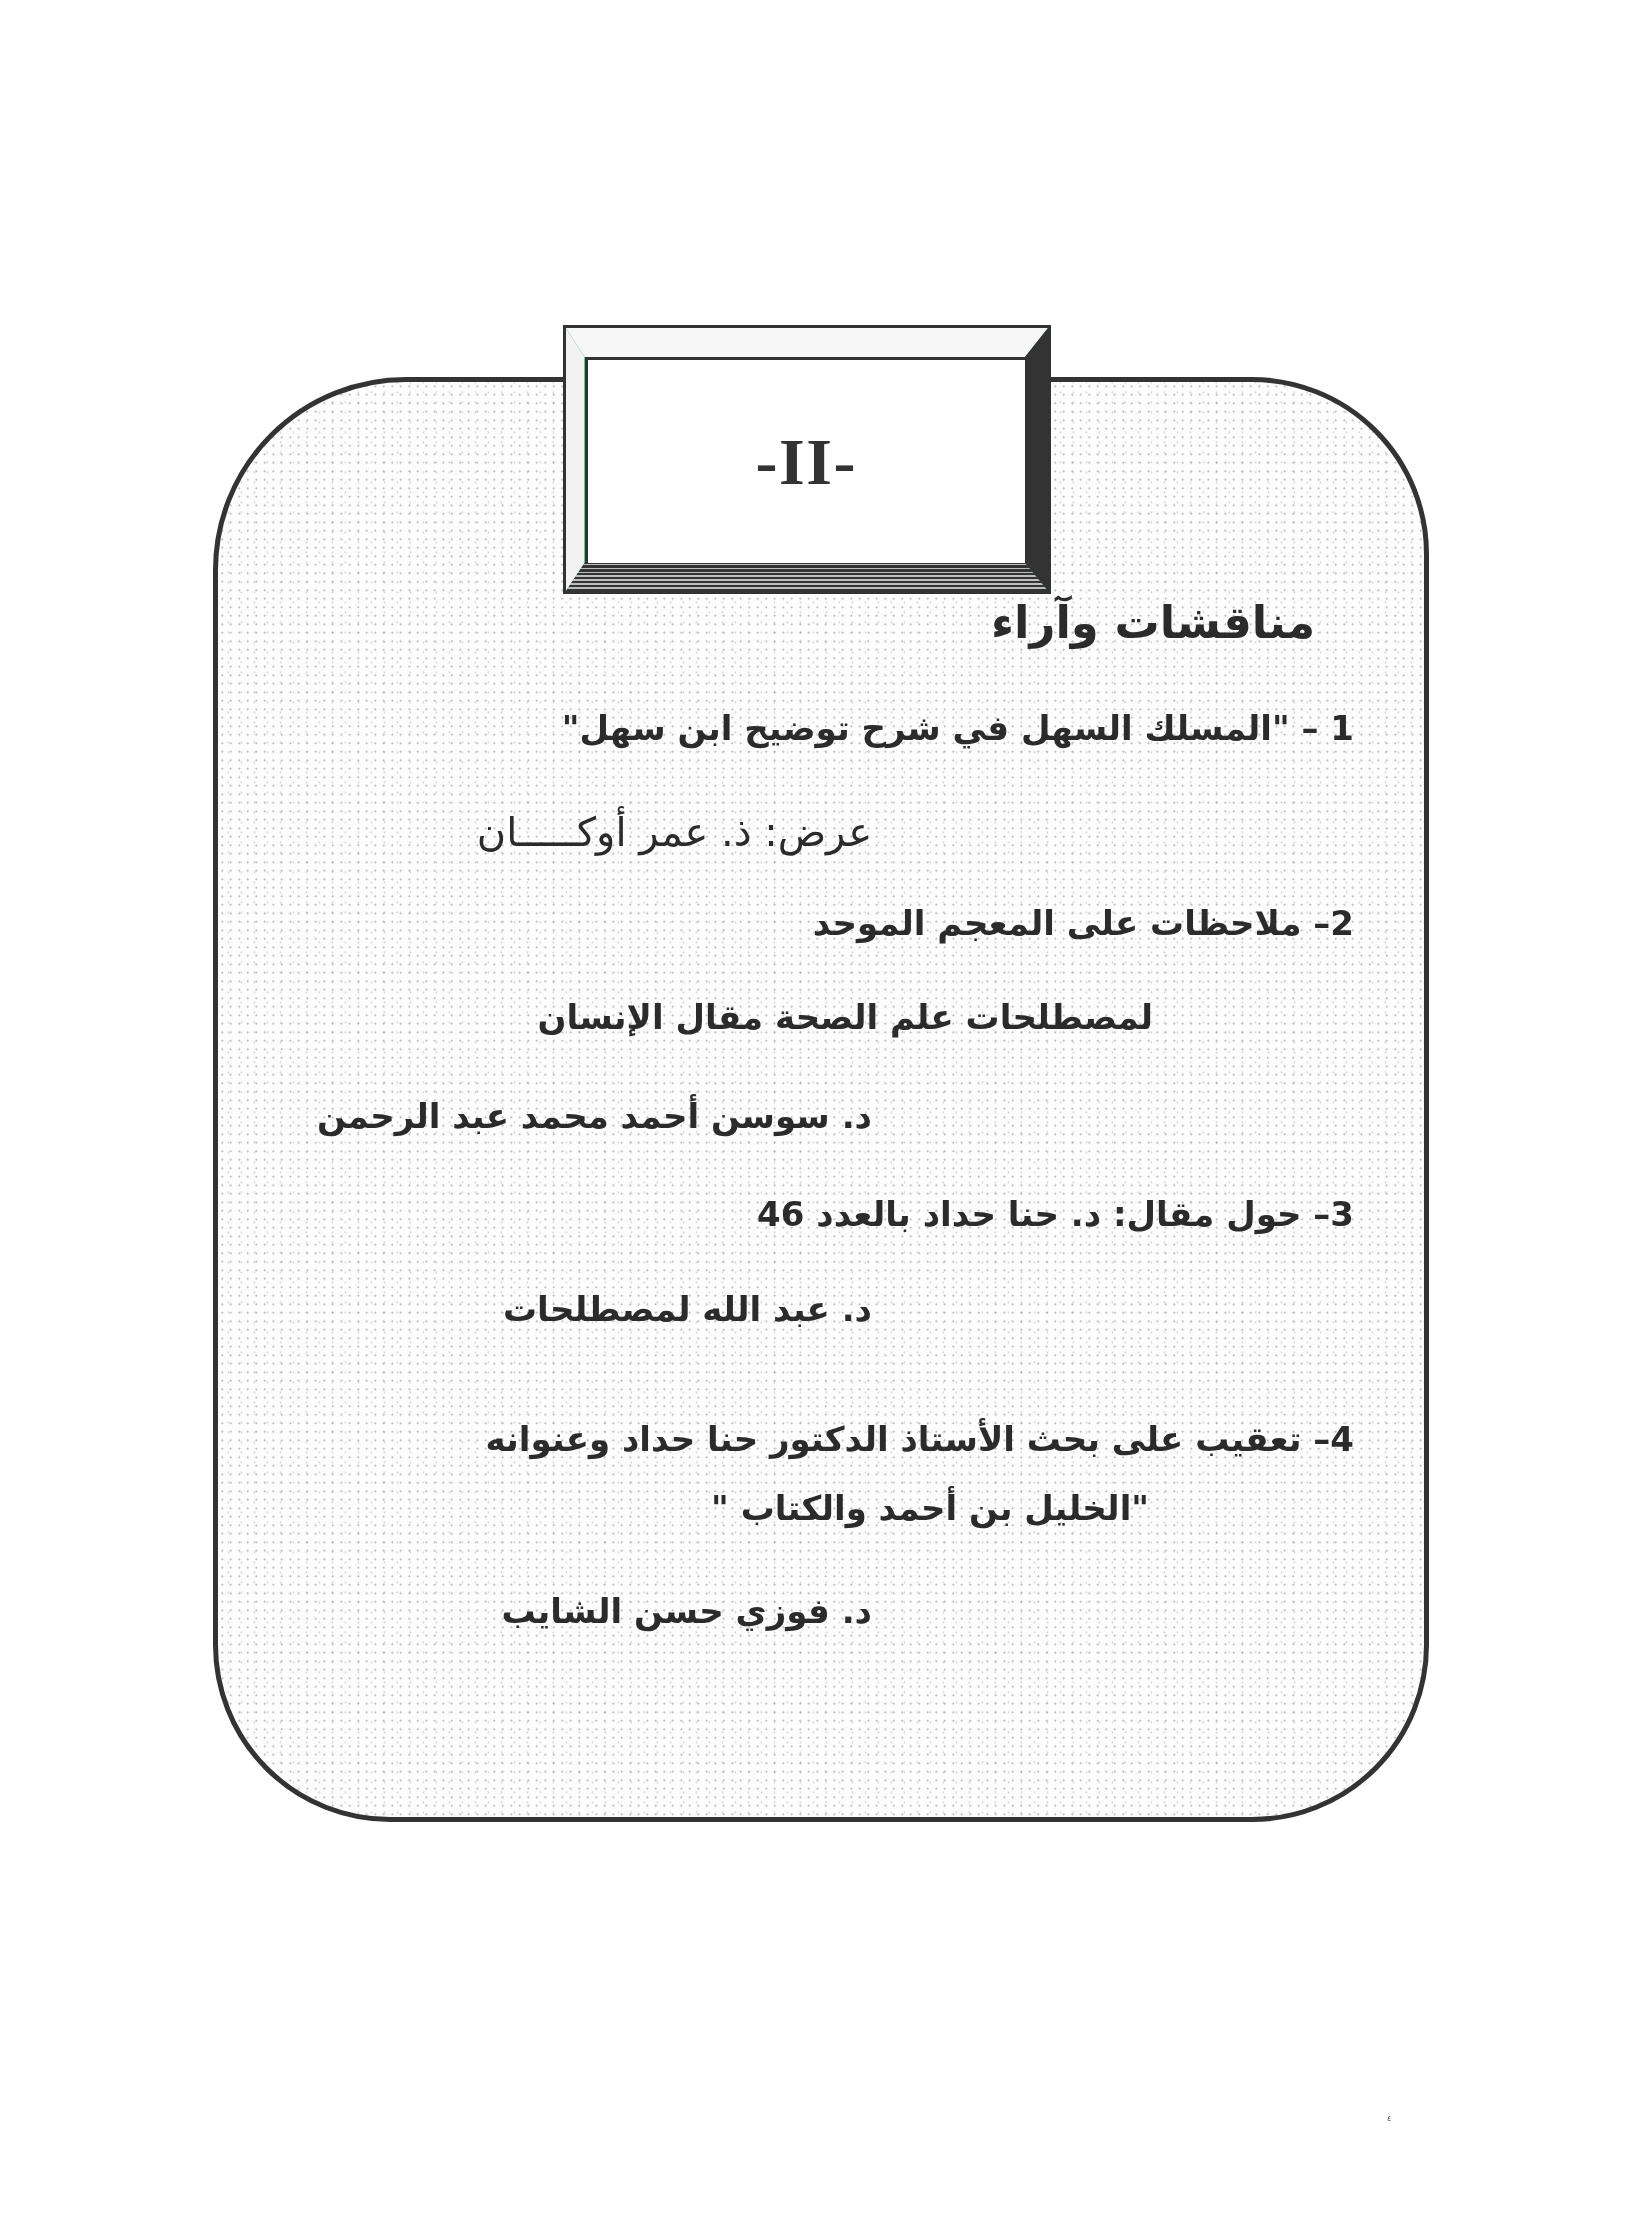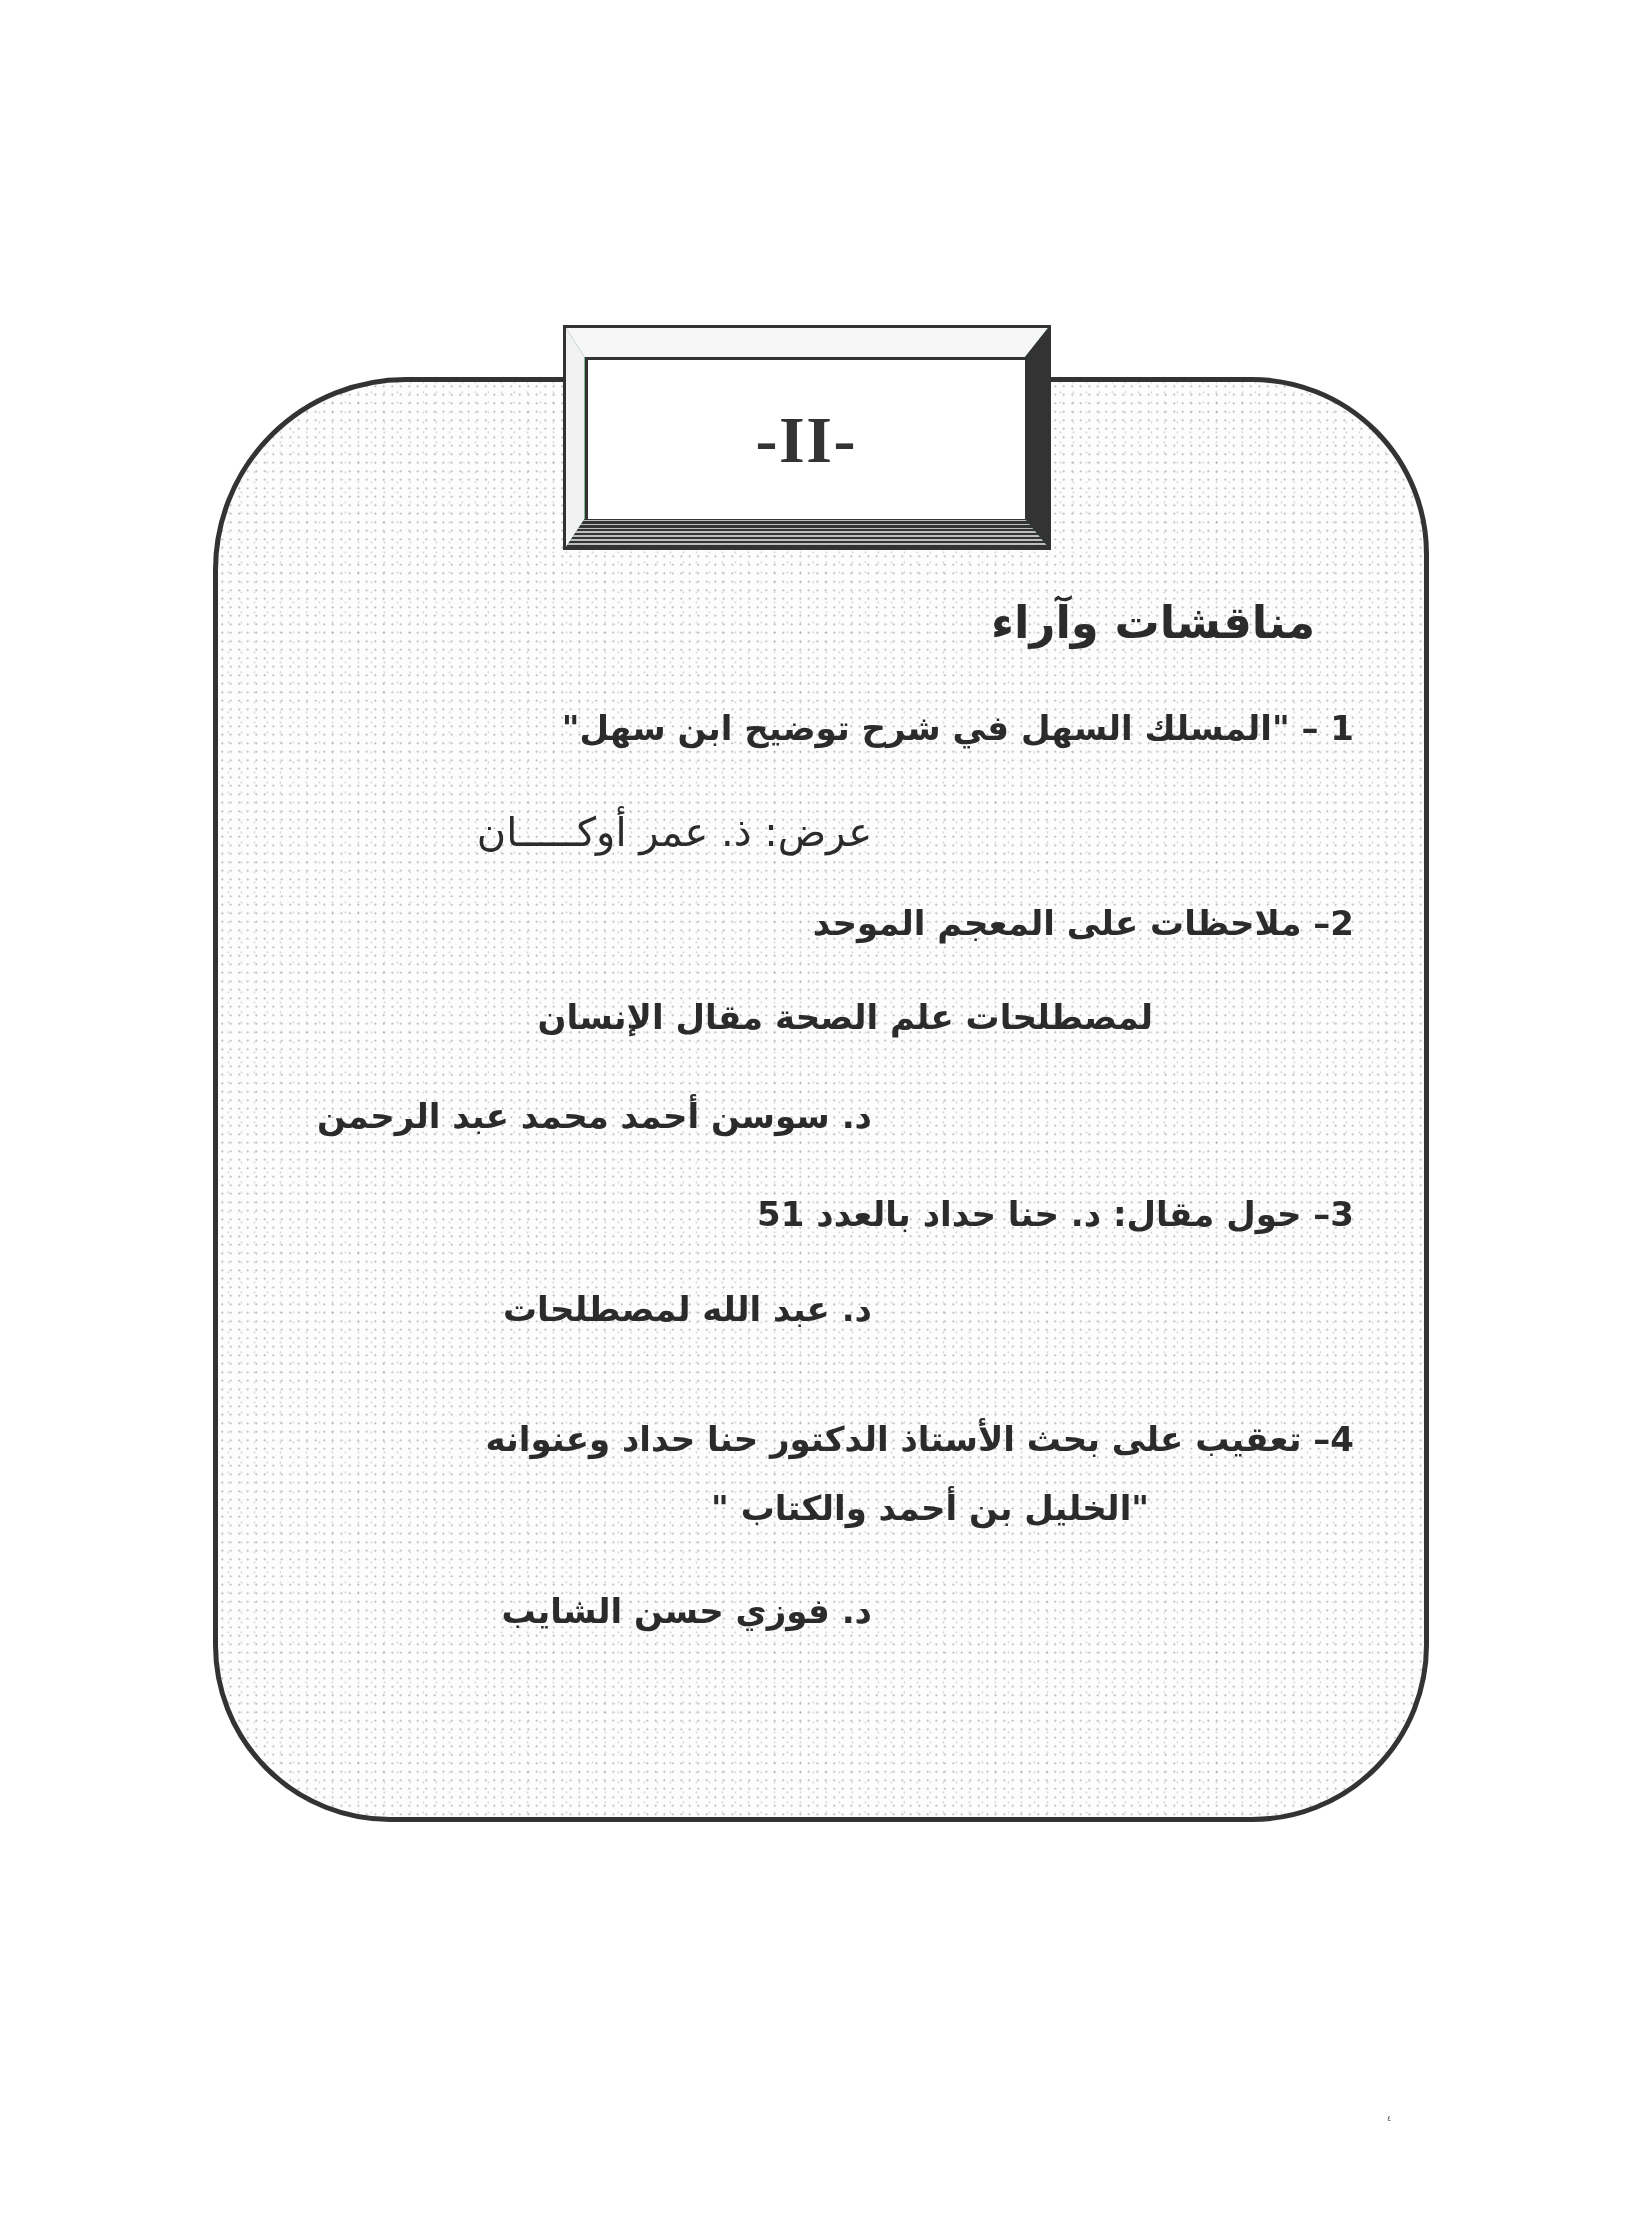--- a/index.html
+++ b/index.html
@@ -14,21 +14,21 @@
     background-color: #fdfdfd;
     background-image:
       radial-gradient(circle, rgba(60,60,60,0.38) 0.8px, transparent 1.2px),
       radial-gradient(circle, rgba(60,60,60,0.22) 0.8px, transparent 1.2px);
     background-size: 8.5px 8.5px, 13px 10px;
     background-position: 0 0, 3.9px 5.4px;
   }
 
   
   .label-box {
-    position: absolute; left: 563px; top: 325px; width: 488px; height: 225px;
+    position: absolute; left: 563px; top: 325px; width: 488px; height: 269px;
     background: #15803d; box-sizing: border-box; border: 3.9px solid #333;
   }
   .bevel-top { position: absolute; left: 0; top: 0; right: 0; height: 29px;
     background: #f7f7f7;
     clip-path: polygon(0 0, 100% 0, calc(100% - 23px) 100%, 18.5px 100%); }
   .bevel-left { position: absolute; left: 0; top: 0; bottom: 0; width: 18.5px;
     background: #f2f2f2;
     clip-path: polygon(0 0, 100% 29px, 100% calc(100% - 28px), 0 100%); }
   .bevel-right { position: absolute; right: 0; top: 0; bottom: 0; width: 23px;
     background: #333333;
@@ -67,21 +67,21 @@
 
 <div class="line title" style="right:332px; top:596px;">مناقشات وآراء</div>
 
 <div class="line item" style="right:293px; top:708px;">1 – "المسلك السهل في شرح توضيح ابن سهل"</div>
 <div class="line author-light" style="right:775px; top:809px;">عرض: ذ. عمر أوكـــــان</div>
 
 <div class="line item" style="right:293px; top:903px;">2– ملاحظات على المعجم الموحد</div>
 <div class="line item" style="right:494px; top:997px;">لمصطلحات علم الصحة مقال الإنسان</div>
 <div class="line item" style="right:775px; top:1096px;text-align:right;">د. سوسن أحمد محمد عبد الرحمن</div>
 
-<div class="line item" style="right:293px; top:1194px;">3– حول مقال: د. حنا حداد بالعدد 51</div>
+<div class="line item" style="right:293px; top:1194px;">3– حول مقال: د. حنا حداد بالعدد 46</div>
 <div class="line item" style="right:775px; top:1289px;">د. عبد الله لمصطلحات</div>
 
 <div class="line item" style="right:293px; top:1387px;margin-top:32px;">4– تعقيب على بحث الأستاذ الدكتور حنا حداد وعنوانه</div>
 <div class="line item" style="right:498px; top:1488px;">"الخليل بن أحمد والكتاب "</div>
 <div class="line item" style="right:775px; top:1591px;margin-left:36px;">د. فوزي حسن الشايب</div>
 
 <div class="page-mark">٤</div>
 
 
 </body></html>

